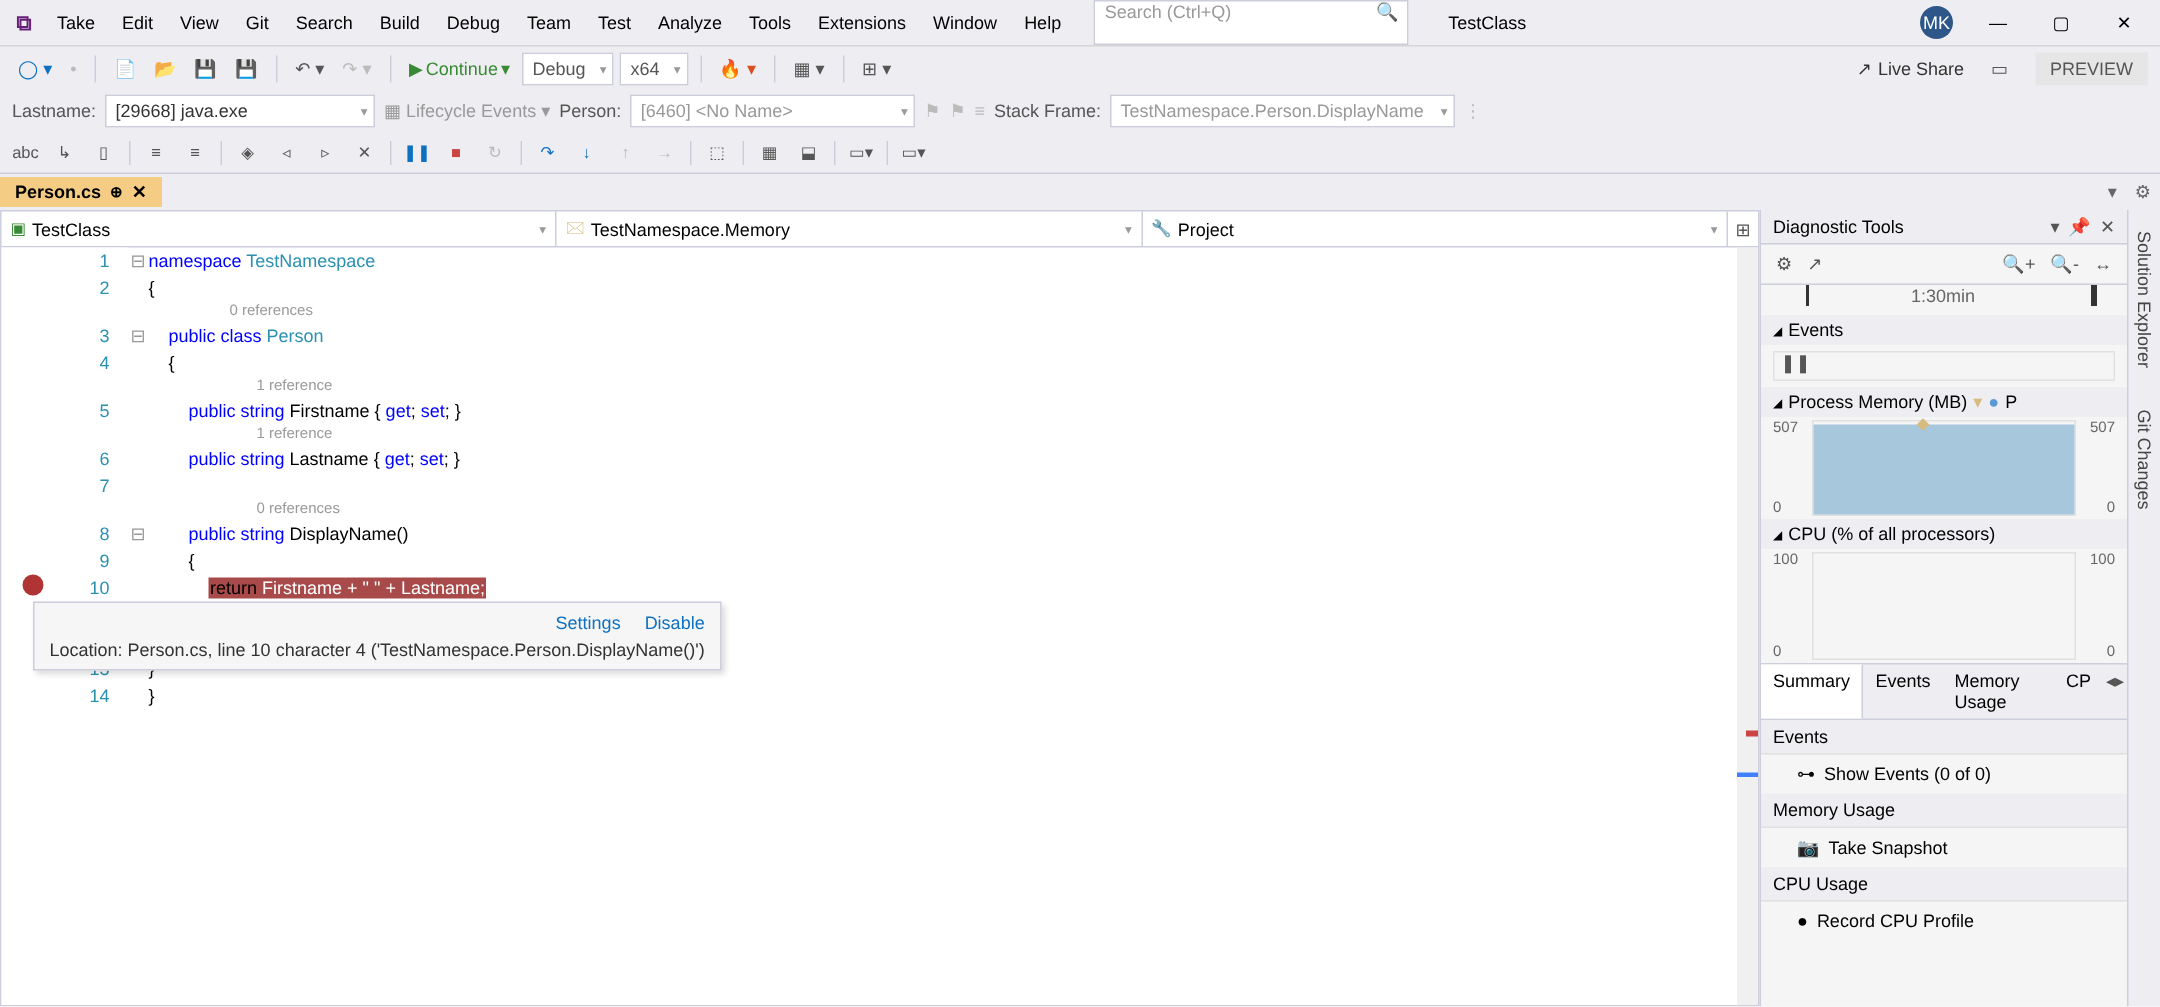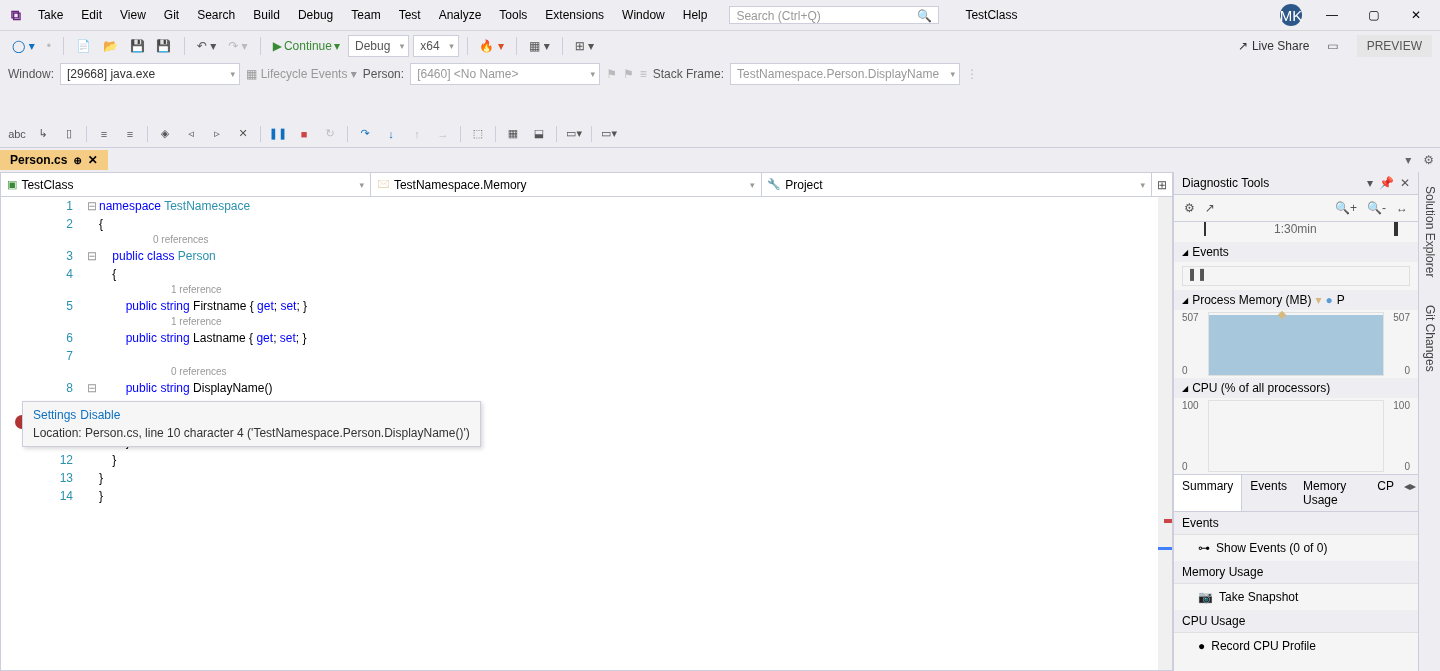--- a/index.html
+++ b/index.html
@@ -1,39 +1,39 @@
 <!DOCTYPE html>
 <html><head>
 <meta charset="utf-8">
 <style>
 * { margin: 0; padding: 0; box-sizing: border-box; font-family: "Segoe UI", Tahoma, sans-serif; font-size: 12px; }
 body { background: #eeeef2; width: 1440px; height: 671px; overflow: hidden; display: flex; flex-direction: column; }
 .menubar { display: flex; align-items: center; height: 30px; background: #eeeef2; padding: 0 4px; gap: 2px; }
 .menubar .logo { width: 24px; height: 24px; display: flex; align-items: center; justify-content: center; font-size: 14px; color: #68217a; font-weight: bold; }
 .menubar .menu-item { padding: 4px 8px; cursor: pointer; }
-.menubar .search-box { margin-left: 12px; width: 210px; height: 18px; border: 1px solid #cccedb; background: #fff; display: flex; align-items: flex-end; padding: 0 6px; justify-content: space-between; color: #999; }
+.menubar .search-box { margin-left: 12px; width: 210px; height: 30px; border: 1px solid #cccedb; background: #fff; display: flex; align-items: flex-start; padding: 0 6px; justify-content: space-between; color: #999; }
 .menubar .solution-name { margin-left: 24px; }
 .menubar .spacer { flex: 1; }
-.menubar .avatar { width: 22px; height: 22px; border-radius: 50%; background: #2c5788; color: #fff; display: flex; align-items: center; justify-content: center; font-size: 15px; margin-right: 8px; }
+.menubar .avatar { width: 22px; height: 22px; border-radius: 50%; background: #2c5788; color: #fff; display: flex; align-items: center; justify-content: center; font-size: 12px; margin-right: 8px; }
 .menubar .win-btn { width: 40px; height: 28px; display: flex; align-items: center; justify-content: center; cursor: pointer; }
 
 .toolbar { display: flex; align-items: center; height: 30px; background: #eeeef2; border-top: 1px solid #d6d6d6; padding: 0 8px; gap: 4px; }
 .toolbar .tbtn { padding: 2px 4px; cursor: pointer; color: #555; display: flex; align-items: center; gap: 2px; }
 .toolbar .sep { width: 1px; height: 18px; background: #cccedb; margin: 0 4px; }
 .toolbar .combo { border: 1px solid #cccedb; background: #fff; height: 22px; padding: 0 18px 0 6px; display: flex; align-items: center; color: #555; position: relative; }
 .toolbar .combo::after { content: "▾"; position: absolute; right: 4px; font-size: 9px; color: #999; }
 .toolbar .preview-btn { background: #e6e6e6; padding: 4px 10px; color: #555; }
 .toolbar .live-share { display: flex; align-items: center; gap: 4px; color: #333; }
 
 .debugbar { display: flex; align-items: center; height: 28px; background: #eeeef2; padding: 0 8px; gap: 6px; font-size: 12px; color: #333; }
 .debugbar .label { color: #555; }
 .debugbar .combo { border: 1px solid #cccedb; background: #fff; height: 22px; padding: 0 18px 0 6px; display: flex; align-items: center; position: relative; min-width: 150px; }
 .debugbar .combo::after { content: "▾"; position: absolute; right: 4px; font-size: 9px; color: #999; }
 
-.iconbar { display: flex; align-items: center; height: 28px; background: #eeeef2; border-bottom: 1px solid #cccedb; padding: 0 8px; gap: 8px; margin-top: 32px; }
+.iconbar { display: flex; align-items: center; height: 28px; background: #eeeef2; border-bottom: 1px solid #cccedb; padding: 0 8px; gap: 8px; }
 .iconbar .ibtn { width: 18px; height: 18px; display: flex; align-items: center; justify-content: center; color: #555; cursor: pointer; font-size: 11px; }
 .iconbar .sep { width: 1px; height: 16px; background: #cccedb; }
 
 .tabstrip { display: flex; align-items: center; height: 24px; background: #eeeef2; }
 .tab { background: #f5cc84; padding: 3px 10px; display: flex; align-items: center; gap: 6px; font-size: 12px; font-weight: bold; }
 .tab .pin { font-size: 10px; }
 .tab .close { font-size: 12px; cursor: pointer; }
 
 .main { flex: 1; display: flex; overflow: hidden; }
 .editor-area { flex: 1; display: flex; flex-direction: column; background: #fff; border: 1px solid #cccedb; }
@@ -57,21 +57,21 @@
 .kw { color: #0000ff; }
 .cls { color: #2b91af; }
 .str { color: #a31515; }
 .hl { background: #a84a4a; color: #fff; padding: 0 1px;}
 .hl .kw { color: #000000; }
 .hl .str { color: #fff; }
 
 .breakpoint { position: absolute; left: -84px; top: 0; width: 14px; height: 14px; background: #b03434; border-radius: 50%; }
 
 .tooltip { position: absolute; left: 22px; top: 401px; background: #f6f6f6; border: 1px solid #cccedb; padding: 6px 10px; box-shadow: 2px 2px 4px rgba(0,0,0,0.15); z-index: 10; }
-.tooltip .links { display: flex; gap: 4px; margin-bottom: 4px; }
+.tooltip .links { display: flex; gap: 16px; margin-bottom: 4px; justify-content: flex-end; }
 .tooltip .links a { color: #0e70c0; cursor: pointer; }
 .tooltip .loc { color: #333; }
 
 .diag { width: 245px; background: #f5f5f5; border-left: 1px solid #cccedb; display: flex; flex-direction: column; font-size: 11px; }
 .diag-title { background: #eeeef2; padding: 4px 8px; display: flex; justify-content: space-between; align-items: center; border-bottom: 1px solid #cccedb; }
 .diag-icons { display: flex; gap: 10px; padding: 6px 10px; color: #555; border-bottom: 1px solid #cccedb; }
 .diag-icons span { cursor: pointer; }
 .diag-session { padding: 4px 8px; border-bottom: 1px solid #e0e0e0; }
 .diag-timeline { height: 20px; position: relative; padding: 0 10px; font-size: 10px; color: #666; }
 .diag-section-hdr { padding: 3px 8px; background: #eeeef2; font-weight: normal; display: flex; align-items: center; gap: 4px; }
@@ -146,21 +146,21 @@
   <div class="tbtn">▦ ▾</div>
   <div class="sep"></div>
   <div class="tbtn">⊞ ▾</div>
   <div class="spacer" style="flex:1"></div>
   <div class="live-share">↗ <span>Live Share</span></div>
   <div class="tbtn" style="margin:0 10px">▭</div>
   <div class="preview-btn">PREVIEW</div>
 </div>
 
 <div class="debugbar">
-  <span class="label">Window:</span>
+  <span class="label">Lastname:</span>
   <div class="combo" style="min-width:180px">[29668] java.exe</div>
   <span class="tbtn" style="color:#999">▦ <span>Lifecycle Events</span> ▾</span>
   <span class="label">Person:</span>
   <div class="combo" style="min-width:190px;color:#999">[6460] &lt;No Name&gt;</div>
   <span class="tbtn" style="color:#bbb">⚑</span>
   <span class="tbtn" style="color:#bbb">⚑</span>
   <span class="tbtn" style="color:#bbb">≡</span>
   <span class="label">Stack Frame:</span>
   <div class="combo" style="min-width:230px;color:#999">TestNamespace.Person.DisplayName</div>
   <span class="tbtn" style="color:#bbb">⋮</span>

